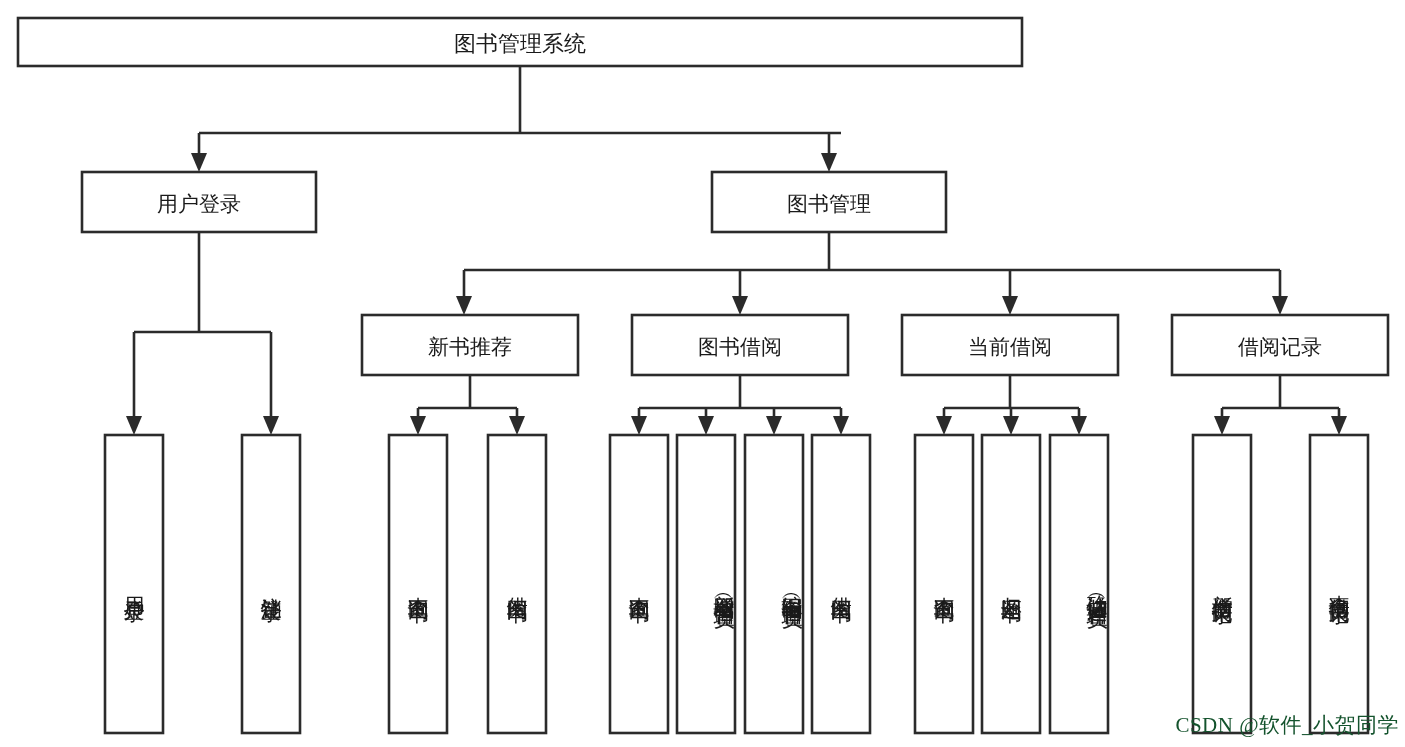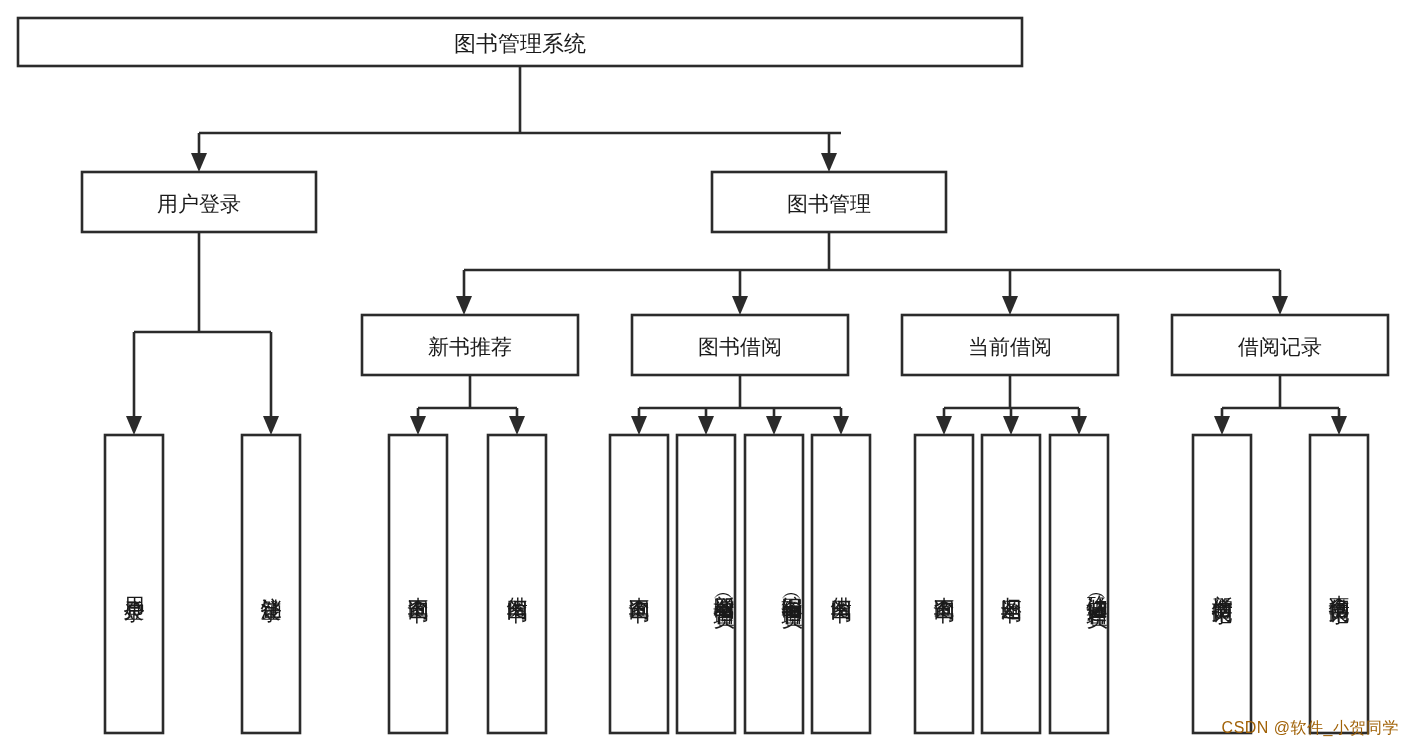--- a/index.html
+++ b/index.html
@@ -60,23 +60,23 @@
     letter-spacing: 2px;
     color: #1a1a1a;
     text-align: center;
     white-space: nowrap;
     pointer-events: none;
   }
   #watermark {
     position: absolute;
     right: 6px;
     bottom: 8px;
-    font-family: Liberation Sans, sans-serif;
-    font-size: 16px;
-    color: #a16207;
+    font-family: Liberation Serif, serif;
+    font-size: 21px;
+    color: #14532d;
     white-space: nowrap;
     letter-spacing: 0.5px;
   }
 </style>
 </head>
 <body>
 
 <div id="diagram-root">
 
   <svg id="flow" viewBox="0 0 1405 747">

